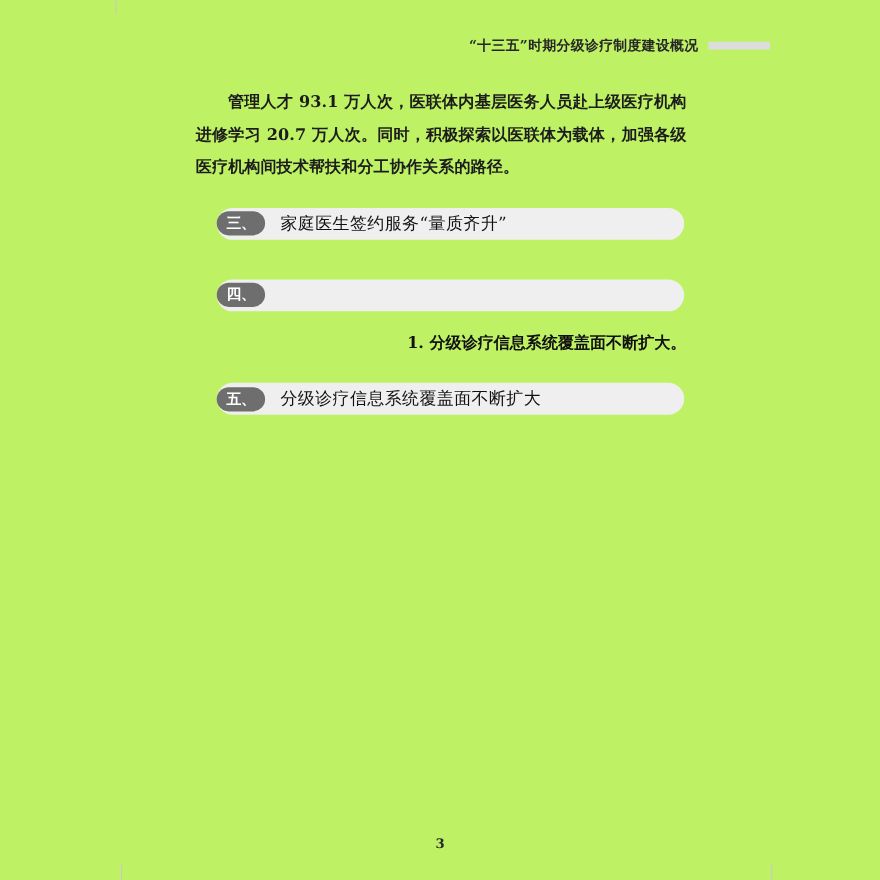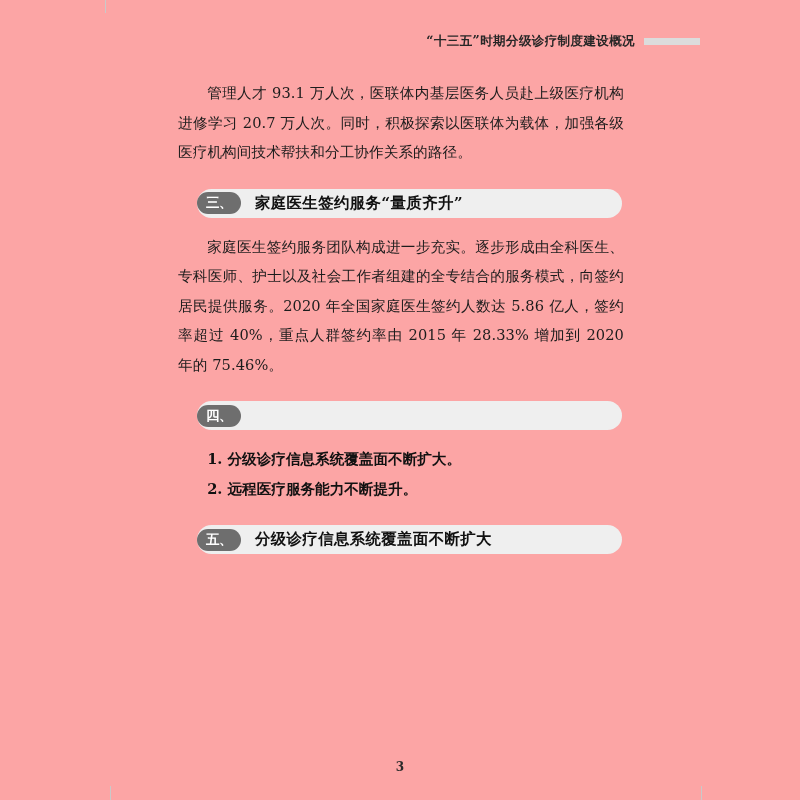--- a/index.html
+++ b/index.html
@@ -9,21 +9,21 @@
     background: #ffffff;
   }
   body {
     font-family: "DejaVu Serif", "Liberation Serif", serif;
     color: #1a1a1a;
   }
   #page {
     position: relative;
     width: 800px;
     height: 800px;
-    background: #fca5a5;
+    background: #bef264;
     overflow: hidden;
   }
 
   
   .crop-mark {
     position: absolute;
     width: 1px;
     background: #c9c9c9;
   }
   .crop-tl { left: 105px; top: 0px;   height: 13px; }
@@ -71,29 +71,31 @@
   p.body {
     margin: 0 0 0 0;
     font-family: "DejaVu Serif", "Liberation Serif", serif;
     font-size: 14.6px;
     line-height: 29.5px;
     color: #1c1c1c;
     text-align: justify;
     text-justify: inter-character;
     text-indent: 2em;
     letter-spacing: 0.1px;
+    font-weight: bold;
   }
   p.sub-title {
     margin: 0;
     font-family: "DejaVu Serif", "Liberation Serif", serif;
     font-size: 14.6px;
     line-height: 29.5px;
     font-weight: bold;
     color: #111;
     text-indent: 2em;
+    text-align: right;
   }
 
   
   .section-head {
     position: relative;
     height: 29px;
     margin: 0;
     display: flex;
     align-items: center;
   }
@@ -124,21 +126,21 @@
     font-weight: bold;
     letter-spacing: -0.5px;
     box-sizing: border-box;
   }
   .section-title {
     position: relative;
     z-index: 1;
     margin-left: 14px;
     font-family: "DejaVu Serif", "Liberation Serif", serif;
     font-size: 15.4px;
-    font-weight: bold;
+    font-weight: normal;
     color: #111111;
     letter-spacing: 0.4px;
     white-space: nowrap;
   }
 
   .gap-before-head { height: 22px; }
   .gap-after-head  { height: 14px; }
 
   
   .folio {
@@ -173,32 +175,30 @@
     <p class="body">管理人才 93.1 万人次，医联体内基层医务人员赴上级医疗机构进修学习 20.7 万人次。同时，积极探索以医联体为载体，加强各级医疗机构间技术帮扶和分工协作关系的路径。</p>
 
     <div class="gap-before-head"></div>
     <div class="section-head">
       <div class="section-band"></div>
       <div class="section-pill">三、</div>
       <div class="section-title">家庭医生签约服务“量质齐升”</div>
     </div>
     <div class="gap-after-head"></div>
 
-    <p class="body">家庭医生签约服务团队构成进一步充实。逐步形成由全科医生、专科医师、护士以及社会工作者组建的全专结合的服务模式，向签约居民提供服务。2020 年全国家庭医生签约人数达 5.86 亿人，签约率超过 40%，重点人群签约率由 2015 年 28.33% 增加到 2020 年的 75.46%。</p>
 
     <div class="gap-before-head"></div>
     <div class="section-head">
       <div class="section-band"></div>
       <div class="section-pill">四、</div>
     </div>
     <div class="gap-after-head"></div>
 
     <p class="sub-title">1. 分级诊疗信息系统覆盖面不断扩大。</p>
 
-    <p class="sub-title">2. 远程医疗服务能力不断提升。</p>
 
     <div class="gap-before-head"></div>
     <div class="section-head">
       <div class="section-band"></div>
       <div class="section-pill">五、</div>
       <div class="section-title">分级诊疗信息系统覆盖面不断扩大</div>
     </div>
     <div class="gap-after-head"></div>
 
   </div>

